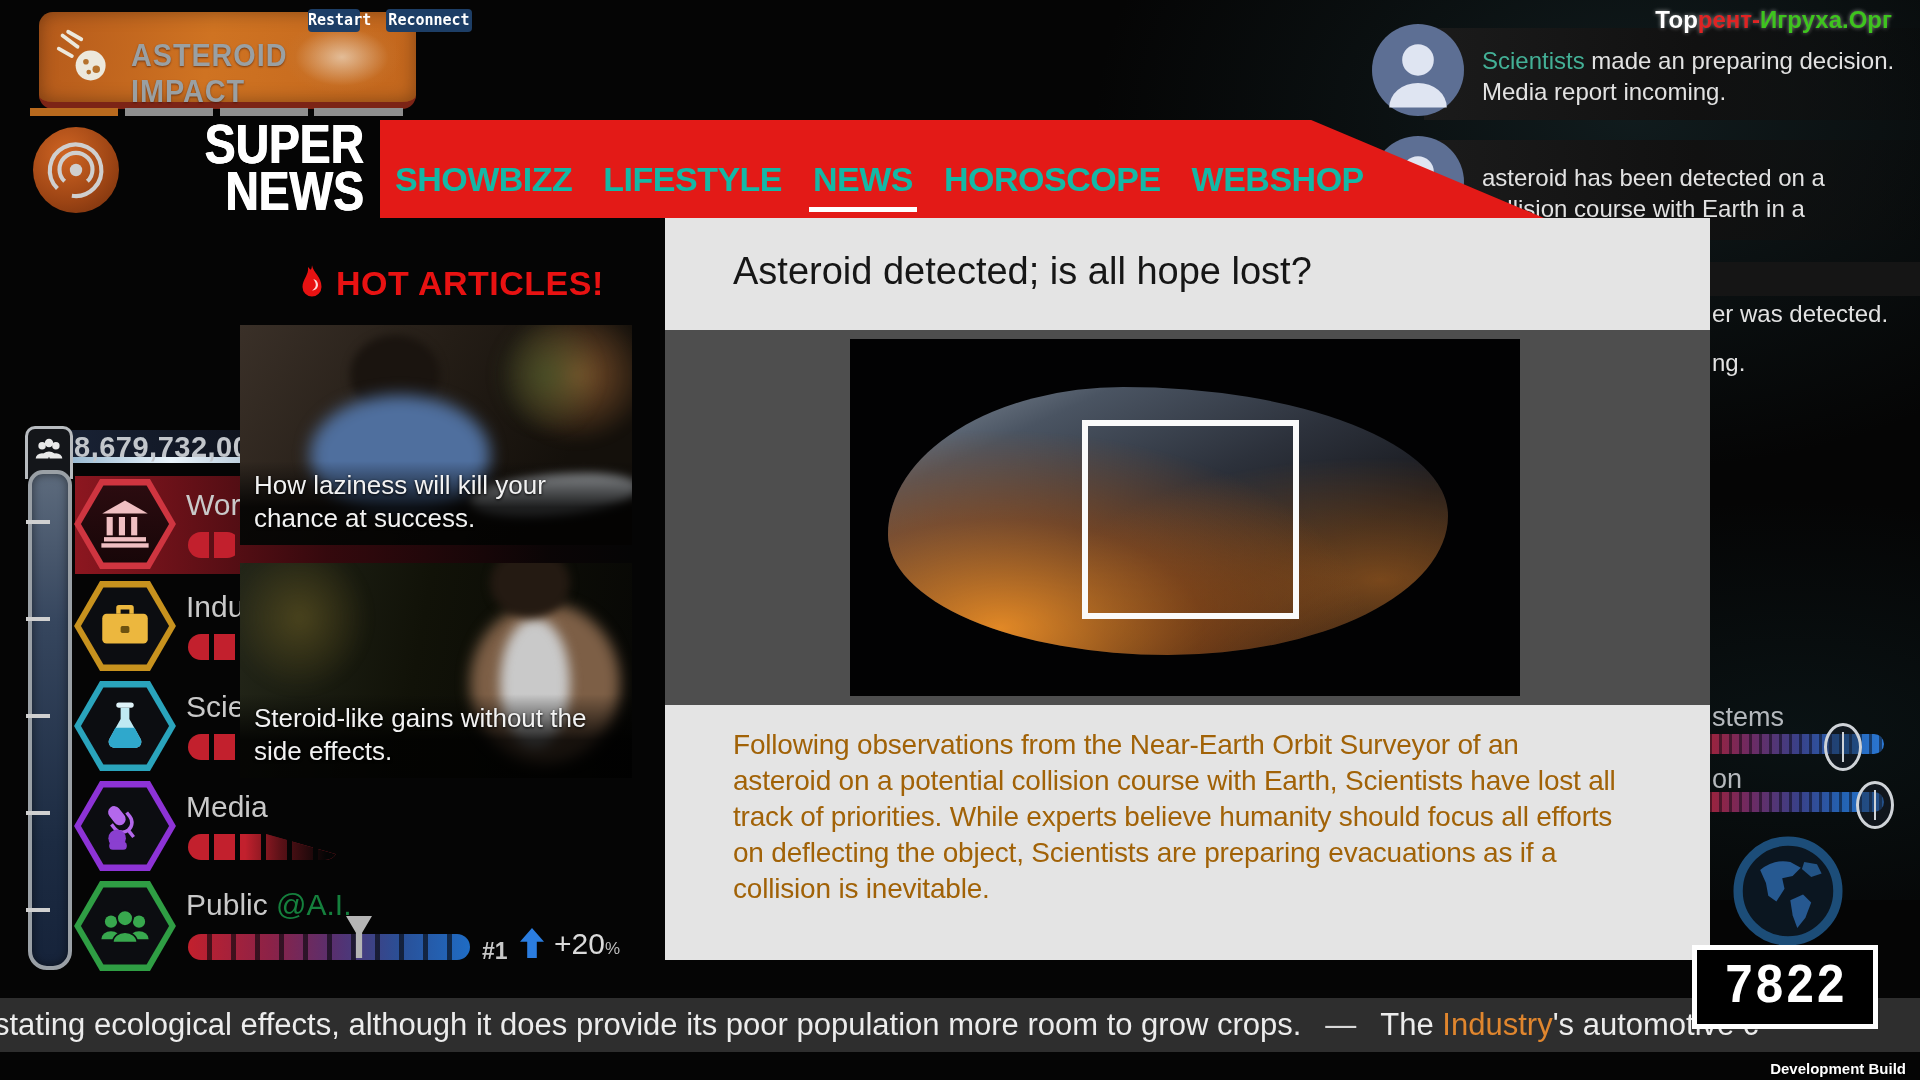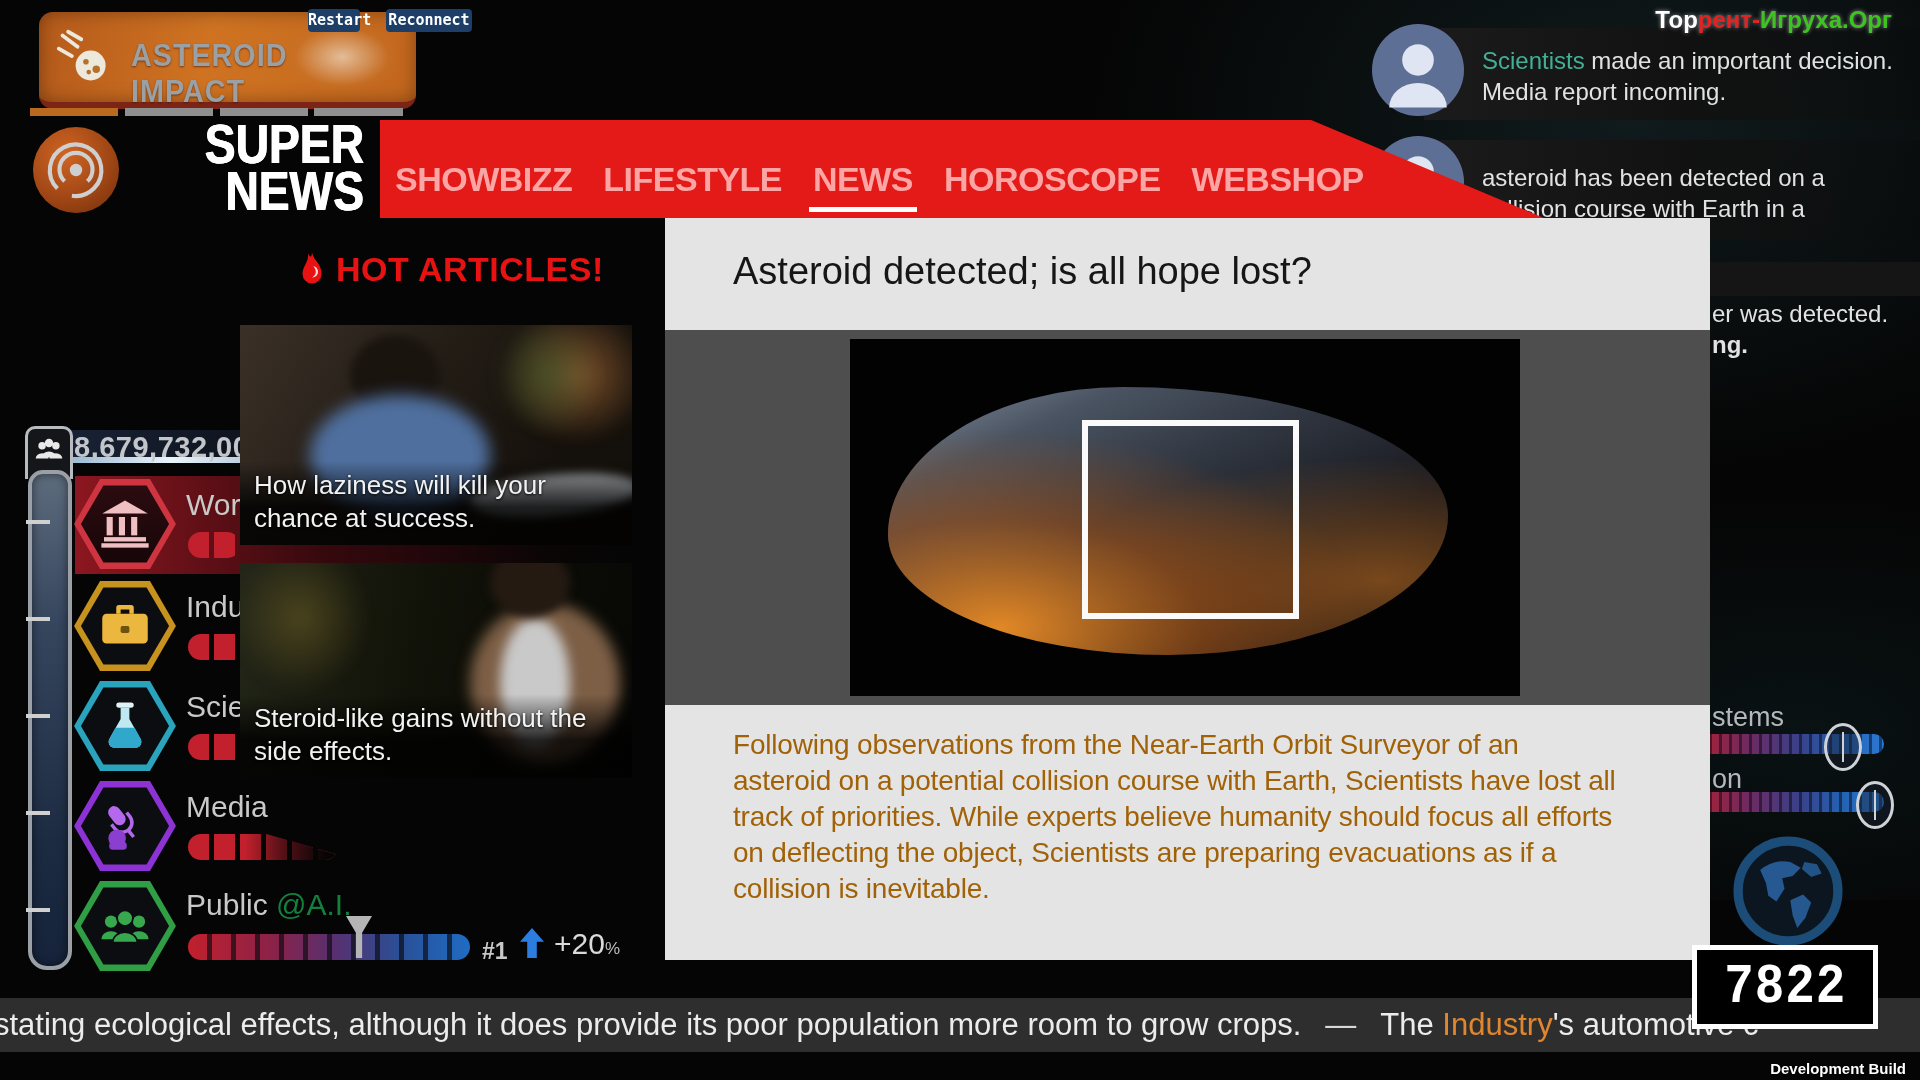--- a/index.html
+++ b/index.html
@@ -16,21 +16,21 @@
 
   
   .notif-bar{background:linear-gradient(90deg,#1b1b1b,#111 55%,rgba(8,8,8,.25));}
   .nbar1{left:1424px;top:28px;width:496px;height:92px;}
   .nbar2{left:1424px;top:140px;width:496px;height:100px;}
   .nbar3{left:1640px;top:262px;width:280px;height:34px;background:#151515;}
   .avatar{width:92px;height:92px;}
   .av1{left:1372px;top:24px;} .av2{left:1372px;top:136px;}
   .notif-text{color:#e2e2e2;font-size:24px;line-height:31px;white-space:nowrap;}
   .nt1{left:1482px;top:45px;} .nt2{left:1482px;top:162px;} 
-  .nt3a{left:1712px;top:298px;} .nt3b{left:1712px;top:329px;font-weight:bold;}
+  .nt3a{left:1712px;top:298px;} .nt3b{left:1712px;top:347px;}
   .hl-teal{color:#43b096;}
 
   
   .banner{left:39px;top:12px;width:377px;height:90px;border-radius:14px;
           background:linear-gradient(100deg,#b55a1b,#cf7322 45%,#c2661d 70%,#d8舄 0);
           background:linear-gradient(100deg,#b55a1b,#cf7322 45%,#c2661d);
           border-bottom:7px solid #7c2416;box-shadow:inset 0 0 18px rgba(0,0,0,.35);}
   .banner .blotch{position:absolute;right:14px;top:8px;width:120px;height:74px;border-radius:50%;
           background:radial-gradient(ellipse,rgba(242,232,216,.65),rgba(200,120,50,.25) 55%,transparent 70%);}
   .banner-title{position:absolute;left:92px;top:26px;width:280px;color:#9aa0a3;font-weight:bold;
@@ -49,25 +49,25 @@
   
   .logo-circle{left:33px;top:127px;width:86px;height:86px;border-radius:50%;
        background:radial-gradient(circle at 38% 32%,#d06523,#9c4414 60%,#6f2d0c);}
   .logo-circle svg{position:absolute;inset:10px;}
   .logo-text{left:160px;top:121px;width:204px;text-align:right;color:#fff;font-weight:bold;
        font-size:55px;line-height:47px;transform:scaleX(.84);transform-origin:right center;
        text-shadow:.6px 0 #fff,-.6px 0 #fff;}
   .rednav{left:380px;top:120px;width:1164px;height:98px;background:#e31a17;
        clip-path:polygon(0 0,80% 0,100% 100%,0 100%);}
   .tabs{left:395px;top:160px;display:flex;gap:31px;}
-  .tab{color:#fca5a5;font-weight:bold;font-size:34px;letter-spacing:-.5px;position:relative;white-space:nowrap;}
+  .tab{color:#14b8a6;font-weight:bold;font-size:34px;letter-spacing:-.5px;position:relative;white-space:nowrap;}
   .tab.active::after{content:"";position:absolute;left:-4px;right:-4px;bottom:-13px;height:5px;background:#fff;}
 
   
-  .hot-head{left:298px;top:250px;display:flex;align-items:flex-end;gap:10px;}
+  .hot-head{left:298px;top:264px;display:flex;align-items:flex-start;gap:10px;}
   .hot-head span{color:#e81212;font-weight:bold;font-size:34px;letter-spacing:.5px;}
   .card{left:240px;width:392px;overflow:hidden;background:#0a0a0a;}
   .card1{top:325px;height:220px;} .card2{top:563px;height:215px;}
   .card .cap{position:absolute;left:0;right:0;bottom:0;padding:8px 14px 10px;
        background:linear-gradient(transparent,rgba(0,0,0,.82) 55%);color:#f2f2f2;
        font-size:26px;line-height:33px;text-shadow:0 1px 3px #000;}
   .art{position:absolute;border-radius:50%;filter:blur(6px);}
 
   
   .panel-top{left:665px;top:218px;width:1045px;height:112px;background:#e4e4e4;}
@@ -170,21 +170,21 @@
       </svg>
   </div>
   <div class="abs avatar av2">
     <svg viewBox="0 0 64 64" width="92" height="92">
         <circle cx="32" cy="32" r="32" fill="#5d6f94"></circle>
       <circle cx="32" cy="25" r="11" fill="#dfe5f2"></circle>
         <path d="M12 58 a20 17 0 0 1 40 0 z" fill="#dfe5f2"></path>
       </svg>
   </div>
   <div class="abs notif-text nt1">
-    <div><span class="hl-teal">Scientists</span><span> made an important decision.</span></div>
+    <div><span class="hl-teal">Scientists</span><span> made an preparing decision.</span></div>
     <div>Media report incoming.</div>
   </div>
   <div class="abs notif-text nt2">
     <div>asteroid has been detected on a</div>
     <div>collision course with Earth in a</div>
   </div>
   <div class="abs notif-text nt3a">er was detected.</div>
   <div class="abs notif-text nt3b">ng.</div>
 
   <div class="abs pop-strip"></div>

